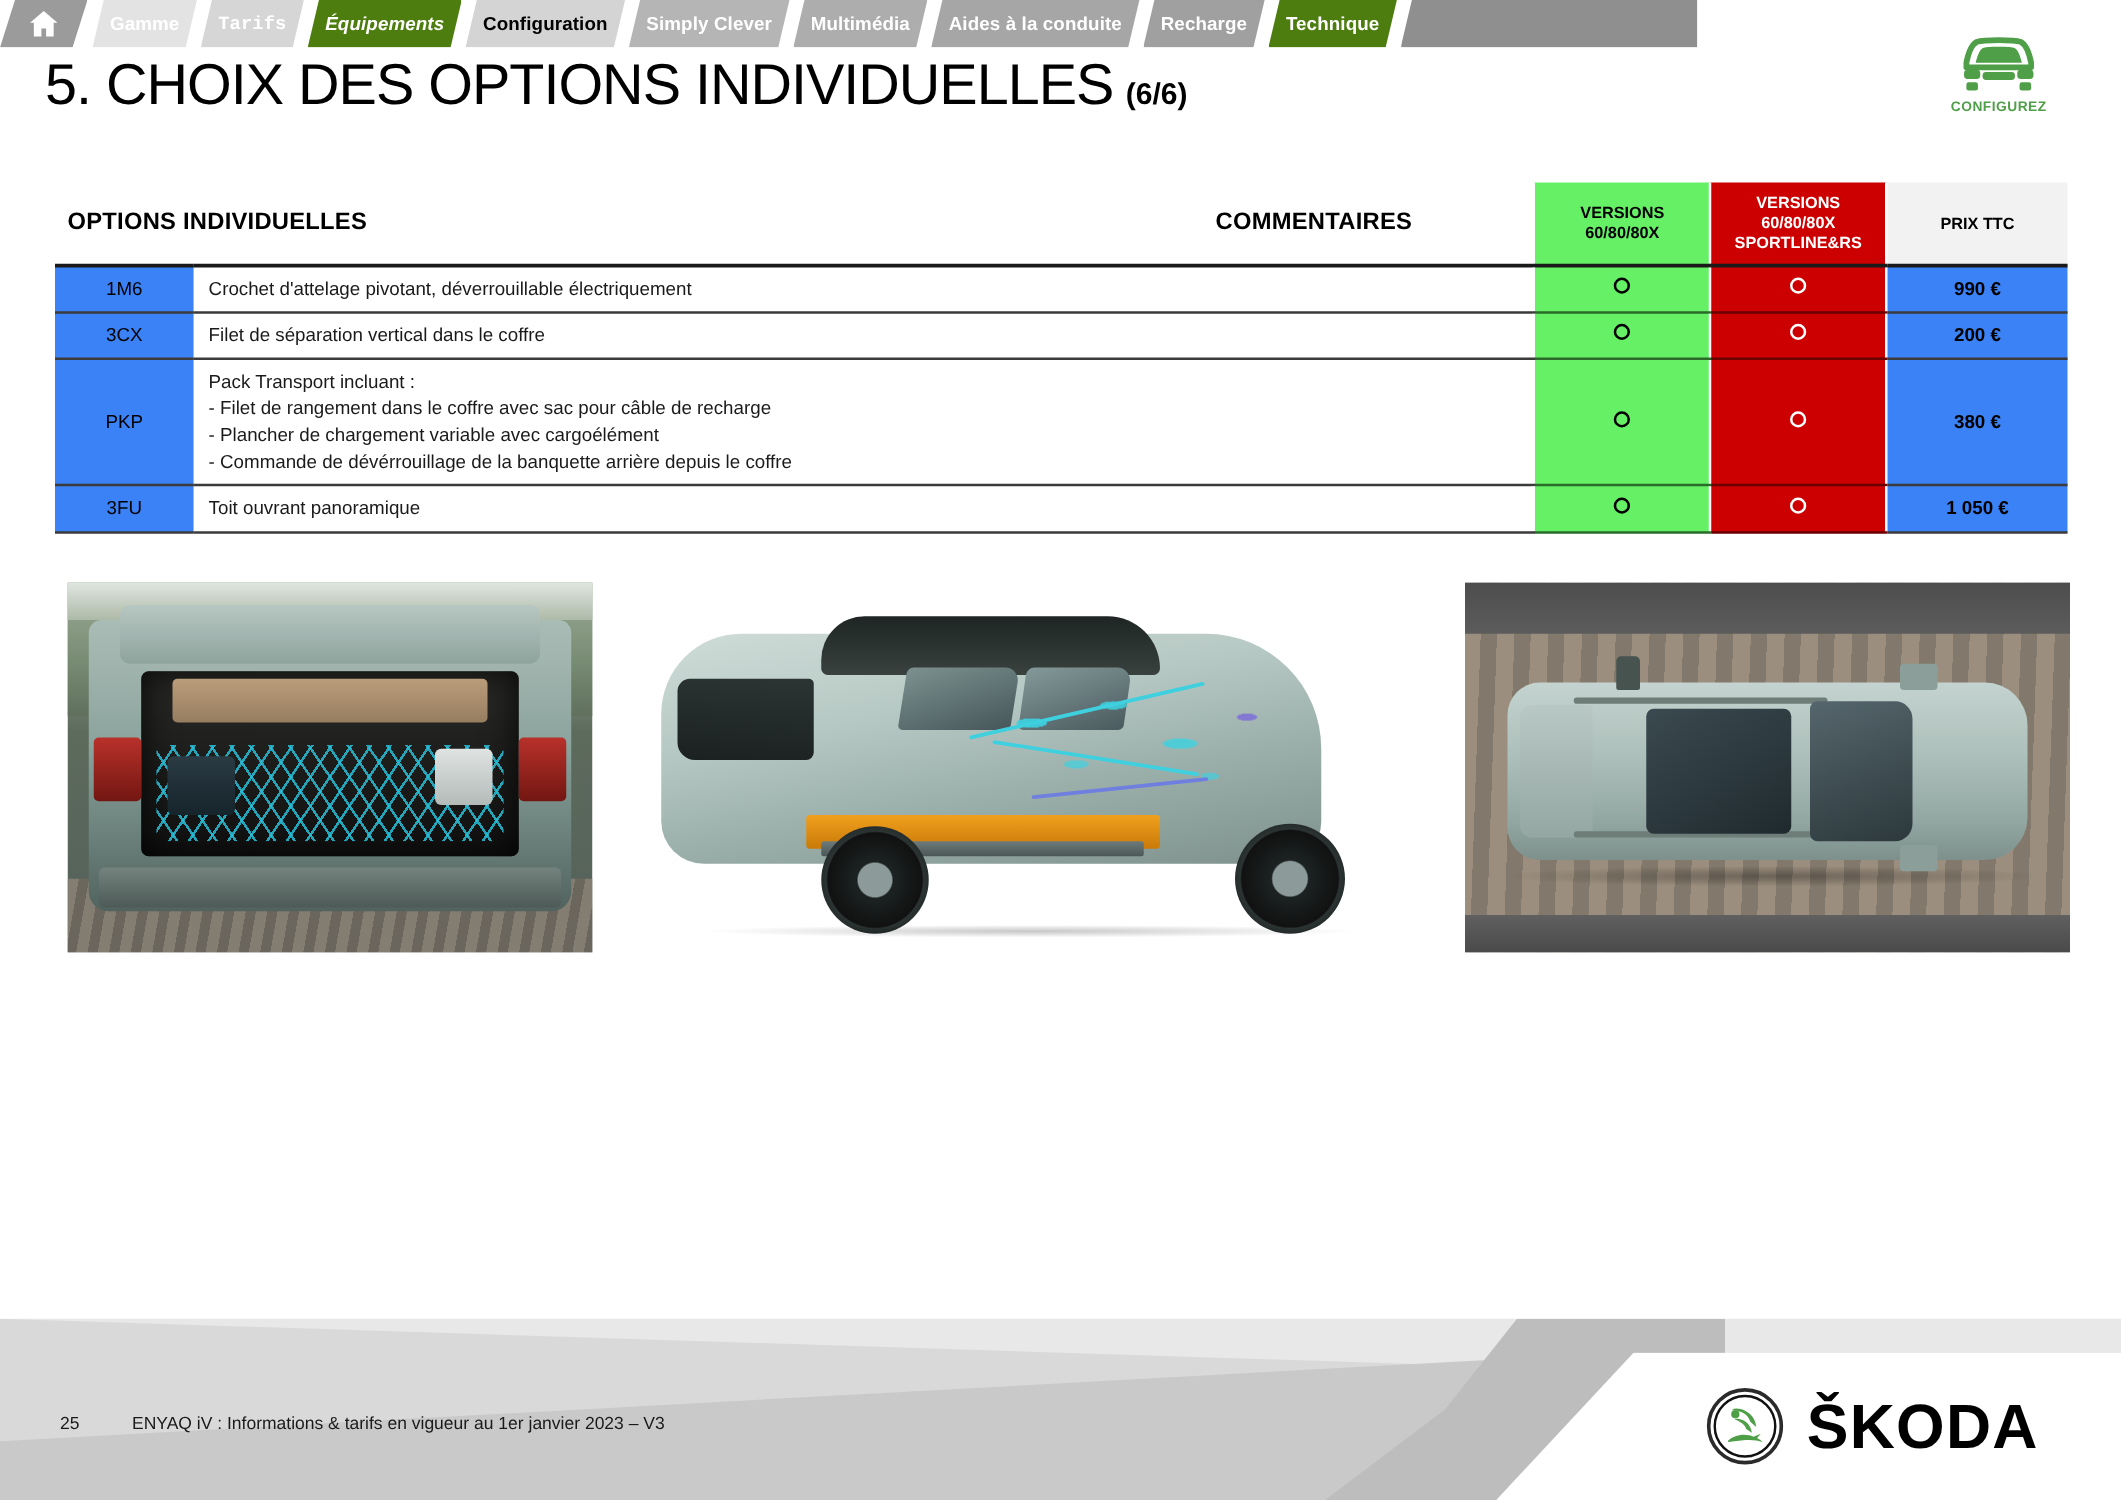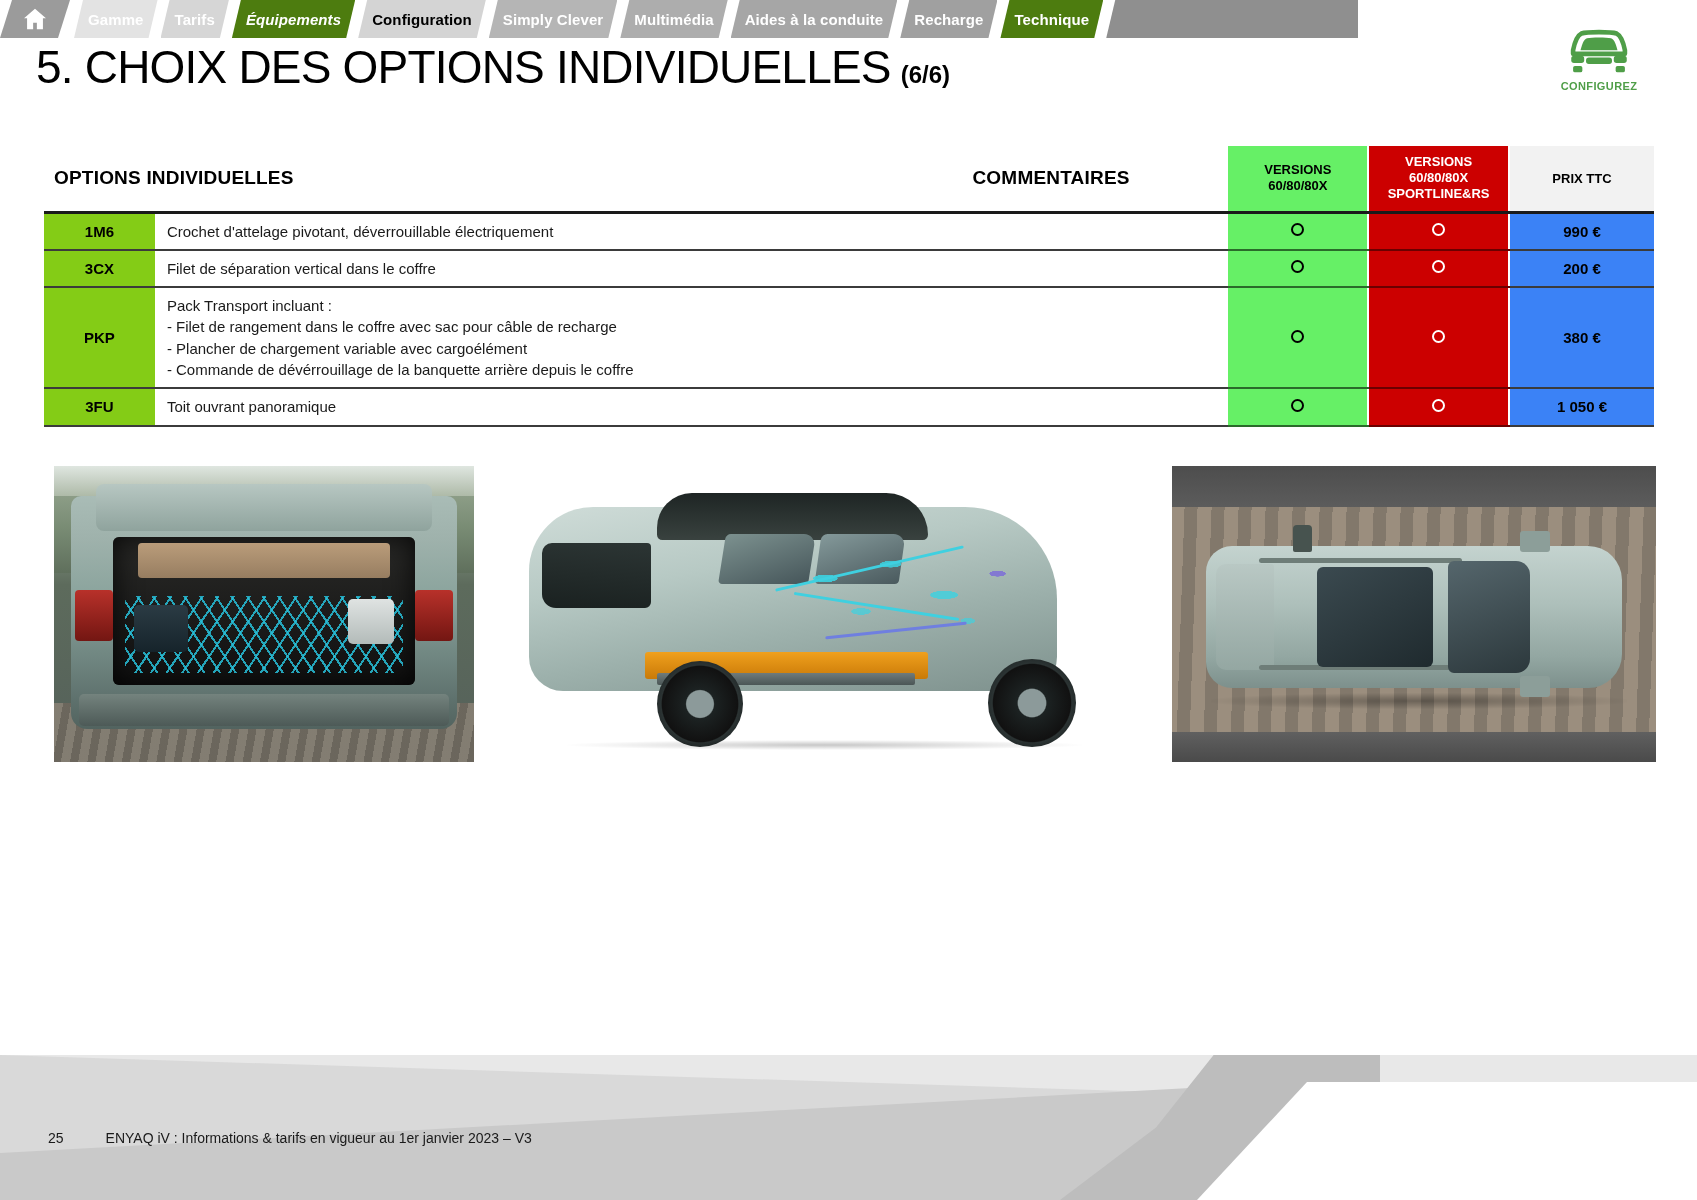--- a/index.html
+++ b/index.html
@@ -29,21 +29,21 @@
     margin-right: 3px;
   }
   .nav-home {
     width: 70px;
     background: #9b9b9b;
     clip-path: polygon(12px 0, 100% 0, calc(100% - 12px) 100%, 0 100%);
     margin-right: 4px;
   }
   .nav-home svg { width: 28px; height: 28px; display:block; }
   .tab-l1 { background: #e3e3e3; }
-  .tab-l2 { background: #d6d6d6; }
+  .tab-l2 { background: #d6d6d6; font-family: Liberation Mono, monospace; }
   .tab-l3 { background: #4d7c0f; font-style: italic; }
   .tab-active { background: #d4d4d4; color: #000000; }
   .tab-d1 { background: #b5b5b5; }
   .tab-d2 { background: #adadad; }
   .tab-d3 { background: #a6a6a6; }
   .tab-d4 { background: #a0a0a0; }
   .tab-d5 { background: #4d7c0f; }
   .nav-end {
     flex: 1 1 auto; height: 38px; background: #8f8f8f;
     clip-path: polygon(9px 0, 100% 0, 100% 100%, 0 100%);
@@ -108,22 +108,22 @@
     font-size: 13px; font-weight: bold; line-height: 1.25;
     border-left: 2px solid #ffffff; border-right: 2px solid #ffffff;
   }
   .hdr-price {
     background: #f2f2f2; text-align: center; color: #000;
     font-size: 13px; font-weight: bold;
   }
   tr.header-rule > td { border-bottom: 3px solid #1a1a1a; }
 
   td.code {
-    background: #84cc16; text-align: center;
-    font-size: 15px; font-weight: bold; color: #000;
+    background: #3b82f6; text-align: center;
+    font-size: 15px; font-weight: normal; color: #000;
     border-bottom: 2px solid #3b3b3b;
     padding: 6px 0;
   }
   td.desc {
     background: #ffffff; text-align: left;
     font-size: 15px; color: #1a1a1a; line-height: 1.42;
     padding: 7px 0 7px 12px;
     border-bottom: 2px solid #3b3b3b;
   }
   td.comm {
@@ -520,15 +520,28 @@
     <div class="footer-tri-a"></div>
     <div class="footer-tri-b"></div>
     <div class="footer-tri-c"></div>
     <div class="footer-white"></div>
 
     <div class="footer-text">
       <span class="footer-page">25</span>
       <span>ENYAQ iV : Informations &amp; tarifs en vigueur au 1er janvier 2023 – V3</span>
     </div>
 
+    <div class="skoda-logo">
+      <span>
+        <svg class="skoda-mark" viewBox="0 0 64 64" aria-hidden="true">
+          <circle cx="32" cy="32" r="30" fill="#ffffff" stroke="#2b2b2b" stroke-width="3"></circle>
+          <circle cx="32" cy="32" r="25" fill="#ffffff" stroke="#111" stroke-width="2"></circle>
+          <path d="M18 44c3-3 8-5 13-5 3 0 6 .6 8 1.6l6-2.4-3 3.6c2 1 3.6 2.3 4.6 3.2-4-1.4-9-2-14-1.6-5 .4-10 1.4-14.6 1.6z" fill="#4f9e48"></path>
+          <path d="M21 18c6-2 13 1 17 6 2 2.6 3 5.6 3.2 8.6l-5-4.6c-.6-2.4-2-4.6-4-6-3-2-7-3-11.2-4z" fill="#4f9e48"></path>
+          <path d="M23 26c5-.6 10 1.6 12.6 5.6 1.2 1.8 1.8 3.8 2 5.8l-4.6-3.2c-.6-1.8-1.8-3.4-3.4-4.6-1.8-1.4-4-2.4-6.6-3.6z" fill="#4f9e48"></path>
+          <circle cx="24" cy="22" r="3.4" fill="#4f9e48"></circle>
+        </svg>
+      </span>
+      <span class="skoda-word">ŠKODA</span>
+    </div>
   </div>
 
 </div>
 
 </body></html>

